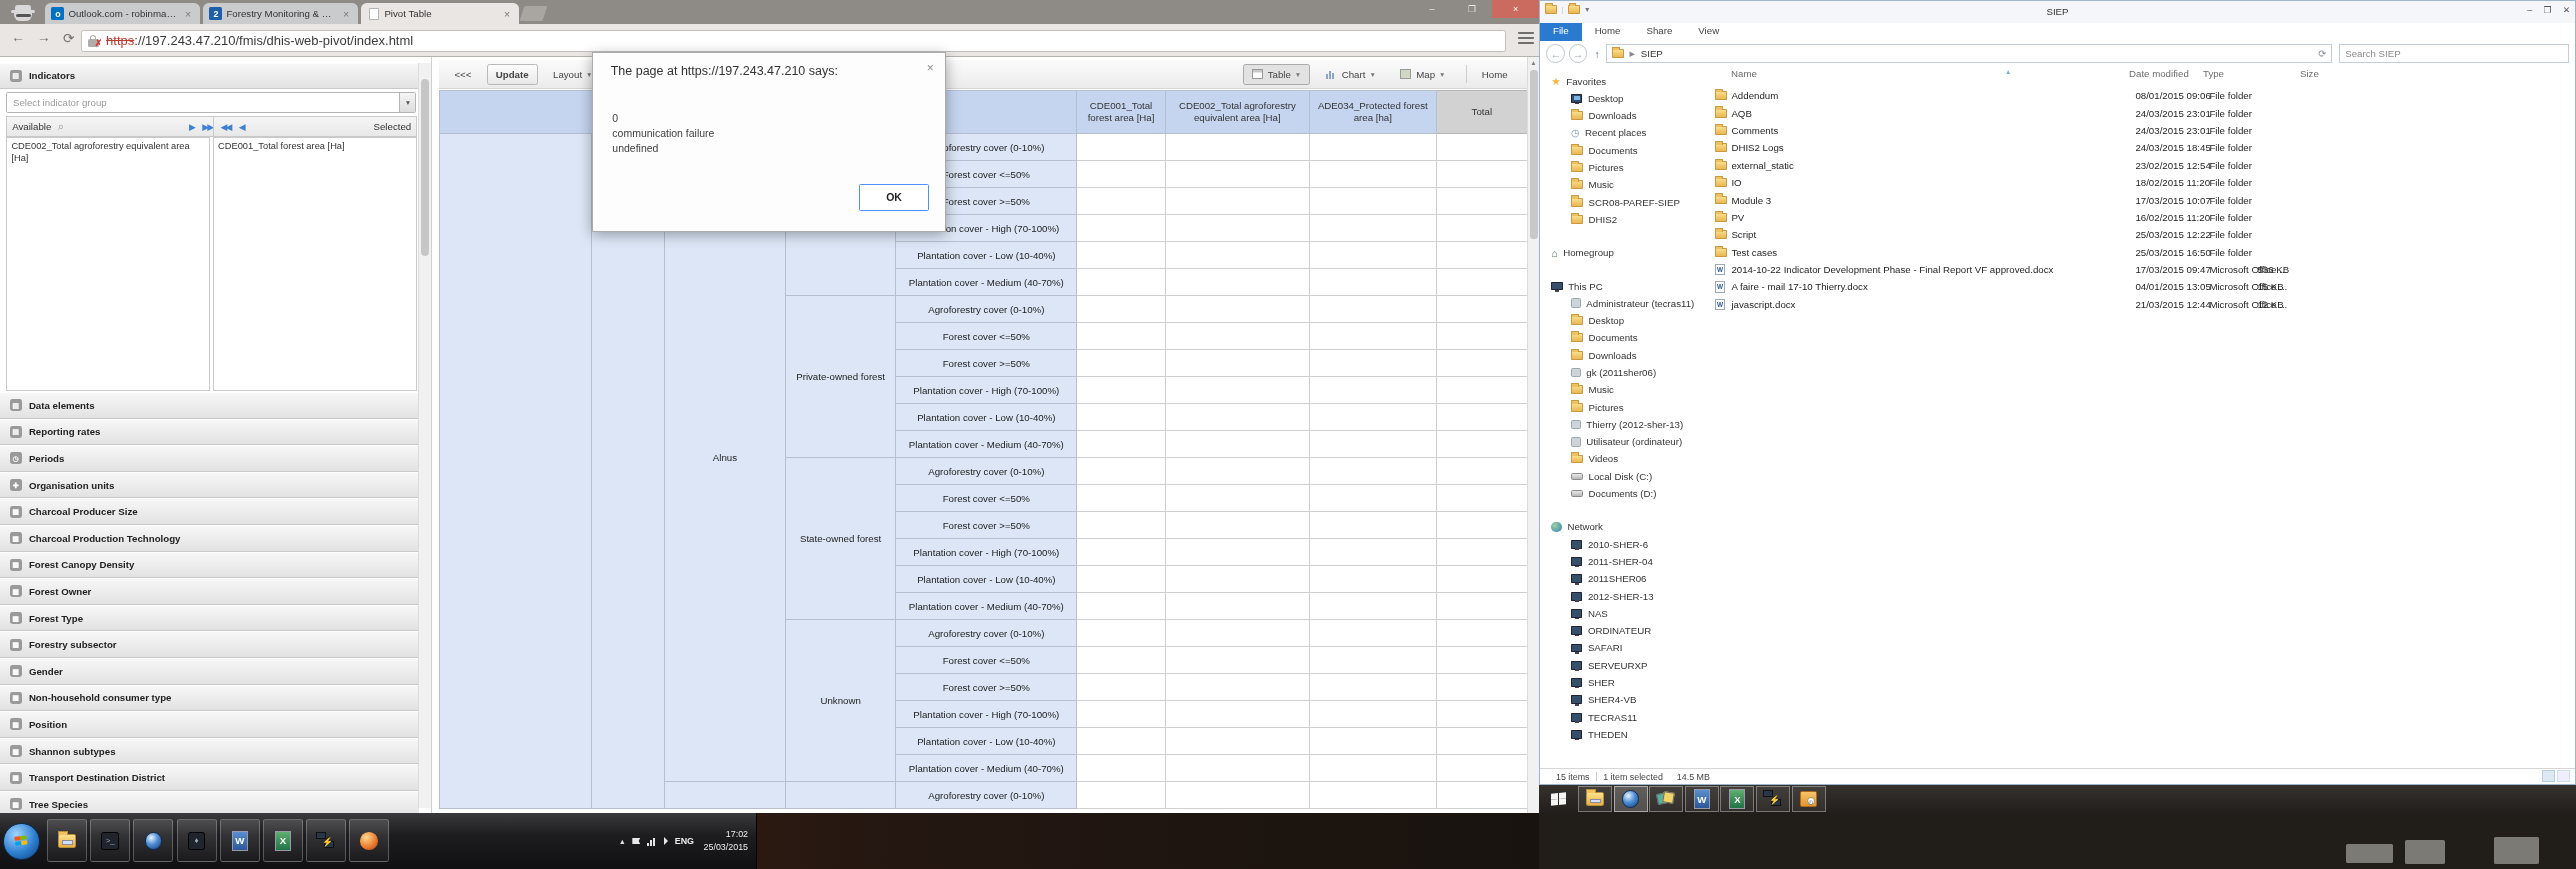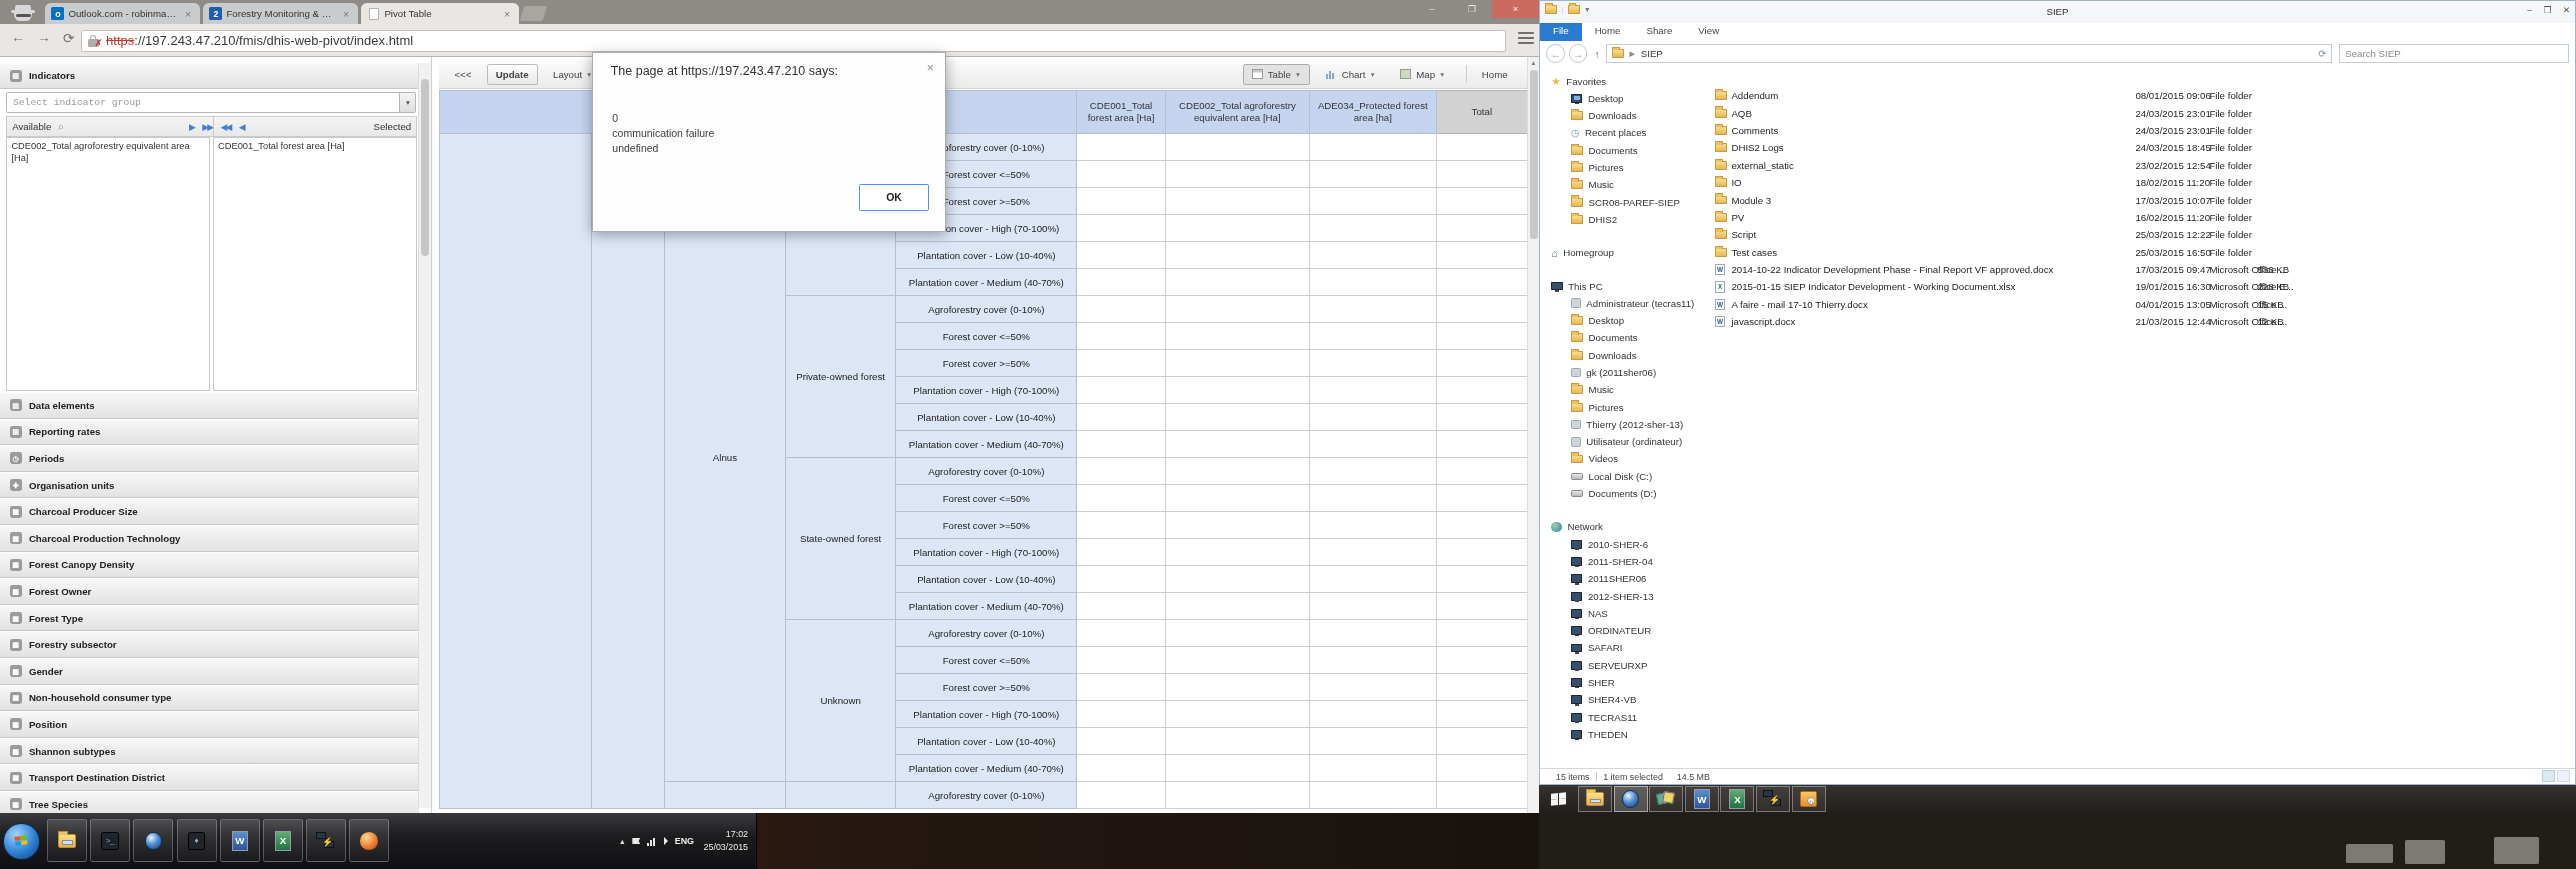--- a/index.html
+++ b/index.html
@@ -41,21 +41,21 @@
   #menu-btn div { height:2.4px; background:#6f6f6f; margin-bottom:2.4px; border-radius:0.8px; }
 
   #page { position:absolute; left:0; top:57px; width:1539px; height:756px; background:#fff; overflow:hidden; }
 
   
   #west { position:absolute; left:0; top:0; width:432px; height:756px; background:#fff; border-right:0.8px solid #d0d0d0; }
   .acc-header { height:26px; background:linear-gradient(#f7f7f7,#e2e2e2); border-top:0.8px solid #fdfdfd; border-bottom:0.8px solid #c9c9c9; display:flex; align-items:center; padding-left:9.7px; font-size:9.7px; font-weight:bold; color:#222; }
   .acc-ico { width:12px; height:12px; margin-right:7.2px; background:#9a9a9a; border-radius:2.4px; color:#fff; font-size:7.2px; display:flex; align-items:center; justify-content:center; flex:none; }
   #indicators-hdr { position:absolute; left:0; top:5.6px; width:419px; }
   #group-select { position:absolute; left:6.4px; top:35px; width:410px; height:21px; background:#fff; border:0.8px solid #b5b5b5; border-radius:1.6px; display:flex; align-items:center; }
-  #group-select .ph { flex:1; padding-left:5.6px; font-size:9.7px; color:#9a9a9a;font-family:Liberation Mono, monospace; }
+  #group-select .ph { flex:1; padding-left:5.6px; font-size:9.7px; color:#9a9a9a; }
   #group-select .dd { width:16px; height:19.3px; background:linear-gradient(#f5f5f5,#ddd); border-left:0.8px solid #b5b5b5; font-size:6.4px; color:#555; display:flex; align-items:center; justify-content:center; }
   .listhdr { position:absolute; top:59px; height:21px; background:linear-gradient(#f5f5f5,#e8e8e8); border:0.8px solid #c9c9c9; display:flex; align-items:center; font-size:9.7px; color:#333; padding:0 4.8px; }
   #avail-hdr { left:6.4px; width:212px; }
   #sel-hdr { left:213px; width:204px; }
   .search-glyph { color:#9a9a9a; font-size:11.3px; margin-left:6.4px; }
   .arrow-btn { color:#3f7fd6; font-size:8.9px; letter-spacing:-1.6px; margin-left:8px; }
   .spacer { flex:1; }
   .listbox { position:absolute; top:80px; height:254px; background:#fff; border:0.8px solid #c9c9c9; font-size:9.3px; color:#333; padding:2.4px 4px; line-height:1.3; }
   #avail-list { left:6.4px; width:204px; }
   #sel-list { left:213px; width:204px; }
@@ -808,20 +808,27 @@
           <span class="nav-ic i-monitor dark"></span>
           <span>TECRAS11</span>
         </div>
         <div class="nav-row nav-child">
           <span class="nav-ic i-monitor dark"></span>
           <span>THEDEN</span>
         </div>
         <div class="nav-gap"></div>
       </div>
     <div id="ex-files">
+      <div id="col-hdrs">
+        <span class="sort-arrow">▲</span>
+        <span style="left:27px;">Name</span>
+        <span style="left:425px;">Date modified</span>
+        <span style="left:499px;">Type</span>
+        <span style="left:596px;">Size</span>
+      </div>
       <div id="file-rows">
           <div class="f-row">
             <span class="f-ic i-folder"></span>
             <span class="f-name">Addendum</span>
             <span class="f-date">08/01/2015 09:06</span>
             <span class="f-type">File folder</span>
             <span class="f-size"></span>
           </div>
           <div class="f-row">
             <span class="f-ic i-folder"></span>
@@ -885,27 +892,20 @@
             <span class="f-date">25/03/2015 16:50</span>
             <span class="f-type">File folder</span>
             <span class="f-size"></span>
           </div>
           <div class="f-row">
             <span class="f-ic i-page word">W</span>
             <span class="f-name">2014-10-22 Indicator Development Phase - Final Report VF approved.docx</span>
             <span class="f-date">17/03/2015 09:47</span>
             <span class="f-type">Microsoft Office ...</span>
             <span class="f-size">536 KB</span>
-          </div>
-          <div class="f-row">
-            <span class="f-ic i-page excel">X</span>
-            <span class="f-name">2015-01-15 SIEP Indicator Development - Working Document.xlsx</span>
-            <span class="f-date">19/01/2015 16:30</span>
-            <span class="f-type">Microsoft Office E...</span>
-            <span class="f-size">228 KB</span>
           </div>
           <div class="f-row">
             <span class="f-ic i-page word">W</span>
             <span class="f-name">A faire - mail 17-10 Thierry.docx</span>
             <span class="f-date">04/01/2015 13:05</span>
             <span class="f-type">Microsoft Office ...</span>
             <span class="f-size">15 KB</span>
           </div>
           <div class="f-row">
             <span class="f-ic i-page word">W</span>

